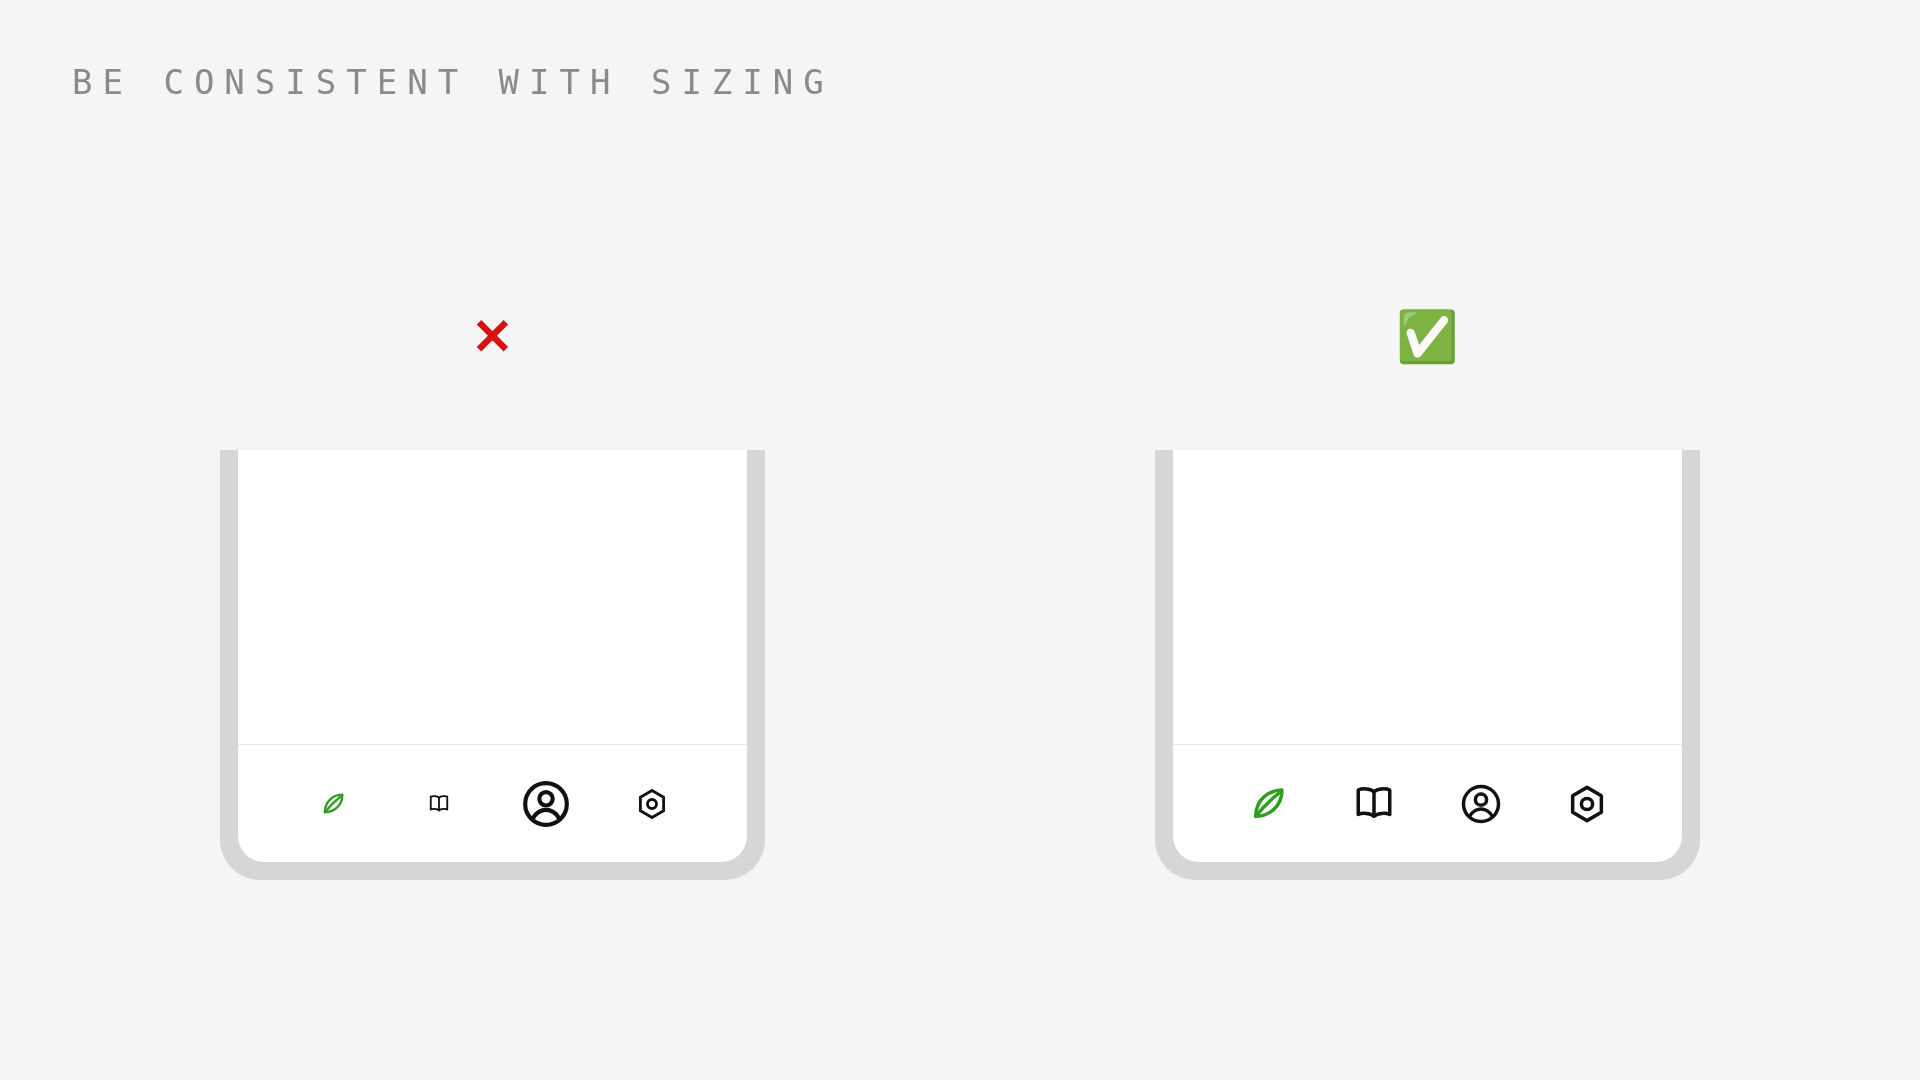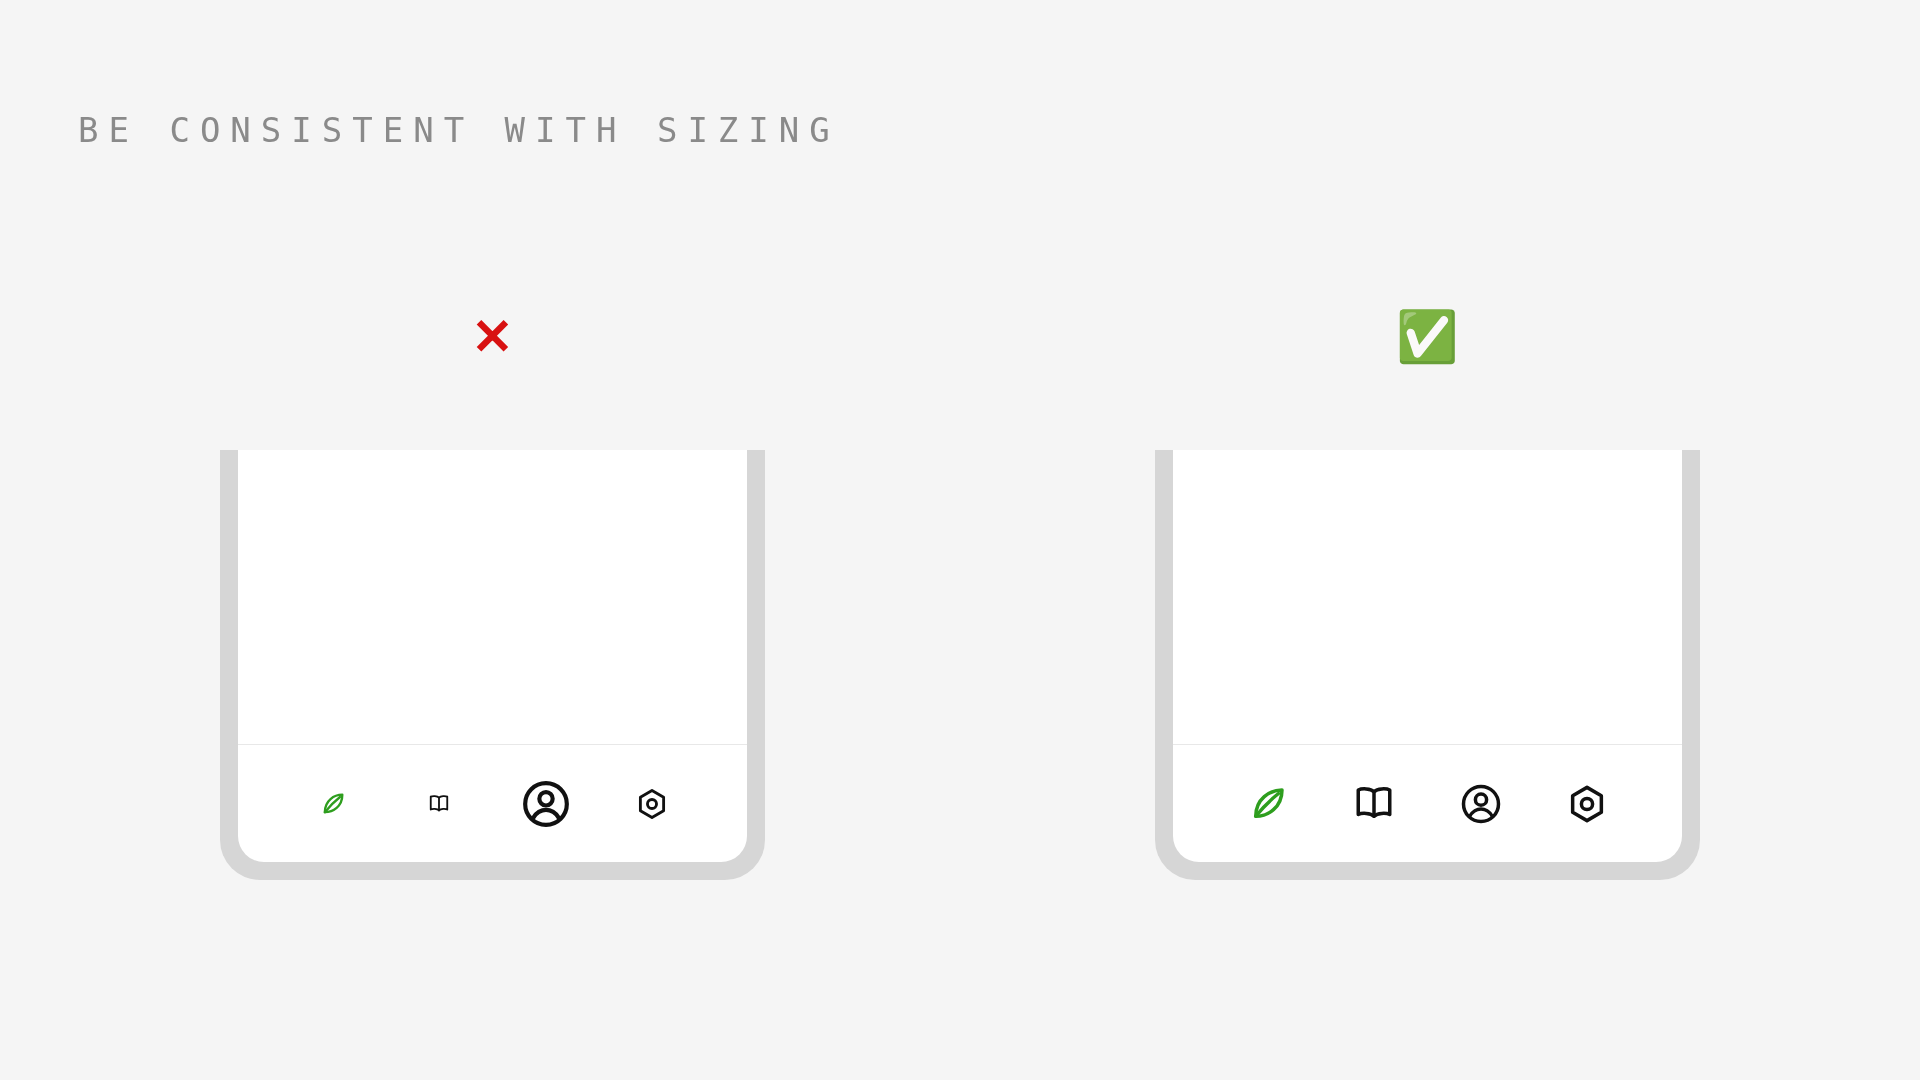--- a/index.html
+++ b/index.html
@@ -6,27 +6,26 @@
   html, body { width: 1920px; height: 1080px; }
   body {
     background: #f5f5f5;
     font-family: ui-monospace, 'SF Mono', 'Menlo', 'Consolas', monospace;
     position: relative;
     overflow: hidden;
   }
   .heading {
     position: absolute;
     top: 62px;
-    left: 78px;
+    left: 72px;
     font-size: 34px;
     font-weight: 400;
     letter-spacing: 10px;
     color: #8a8a8a;
     text-transform: uppercase;
-    margin-top: 48px;
   }
   .stage {
     position: absolute;
     top: 0; left: 0; right: 0; bottom: 0;
     display: flex;
     align-items: flex-start;
     justify-content: center;
     gap: 390px;
     padding-top: 310px;
   }

